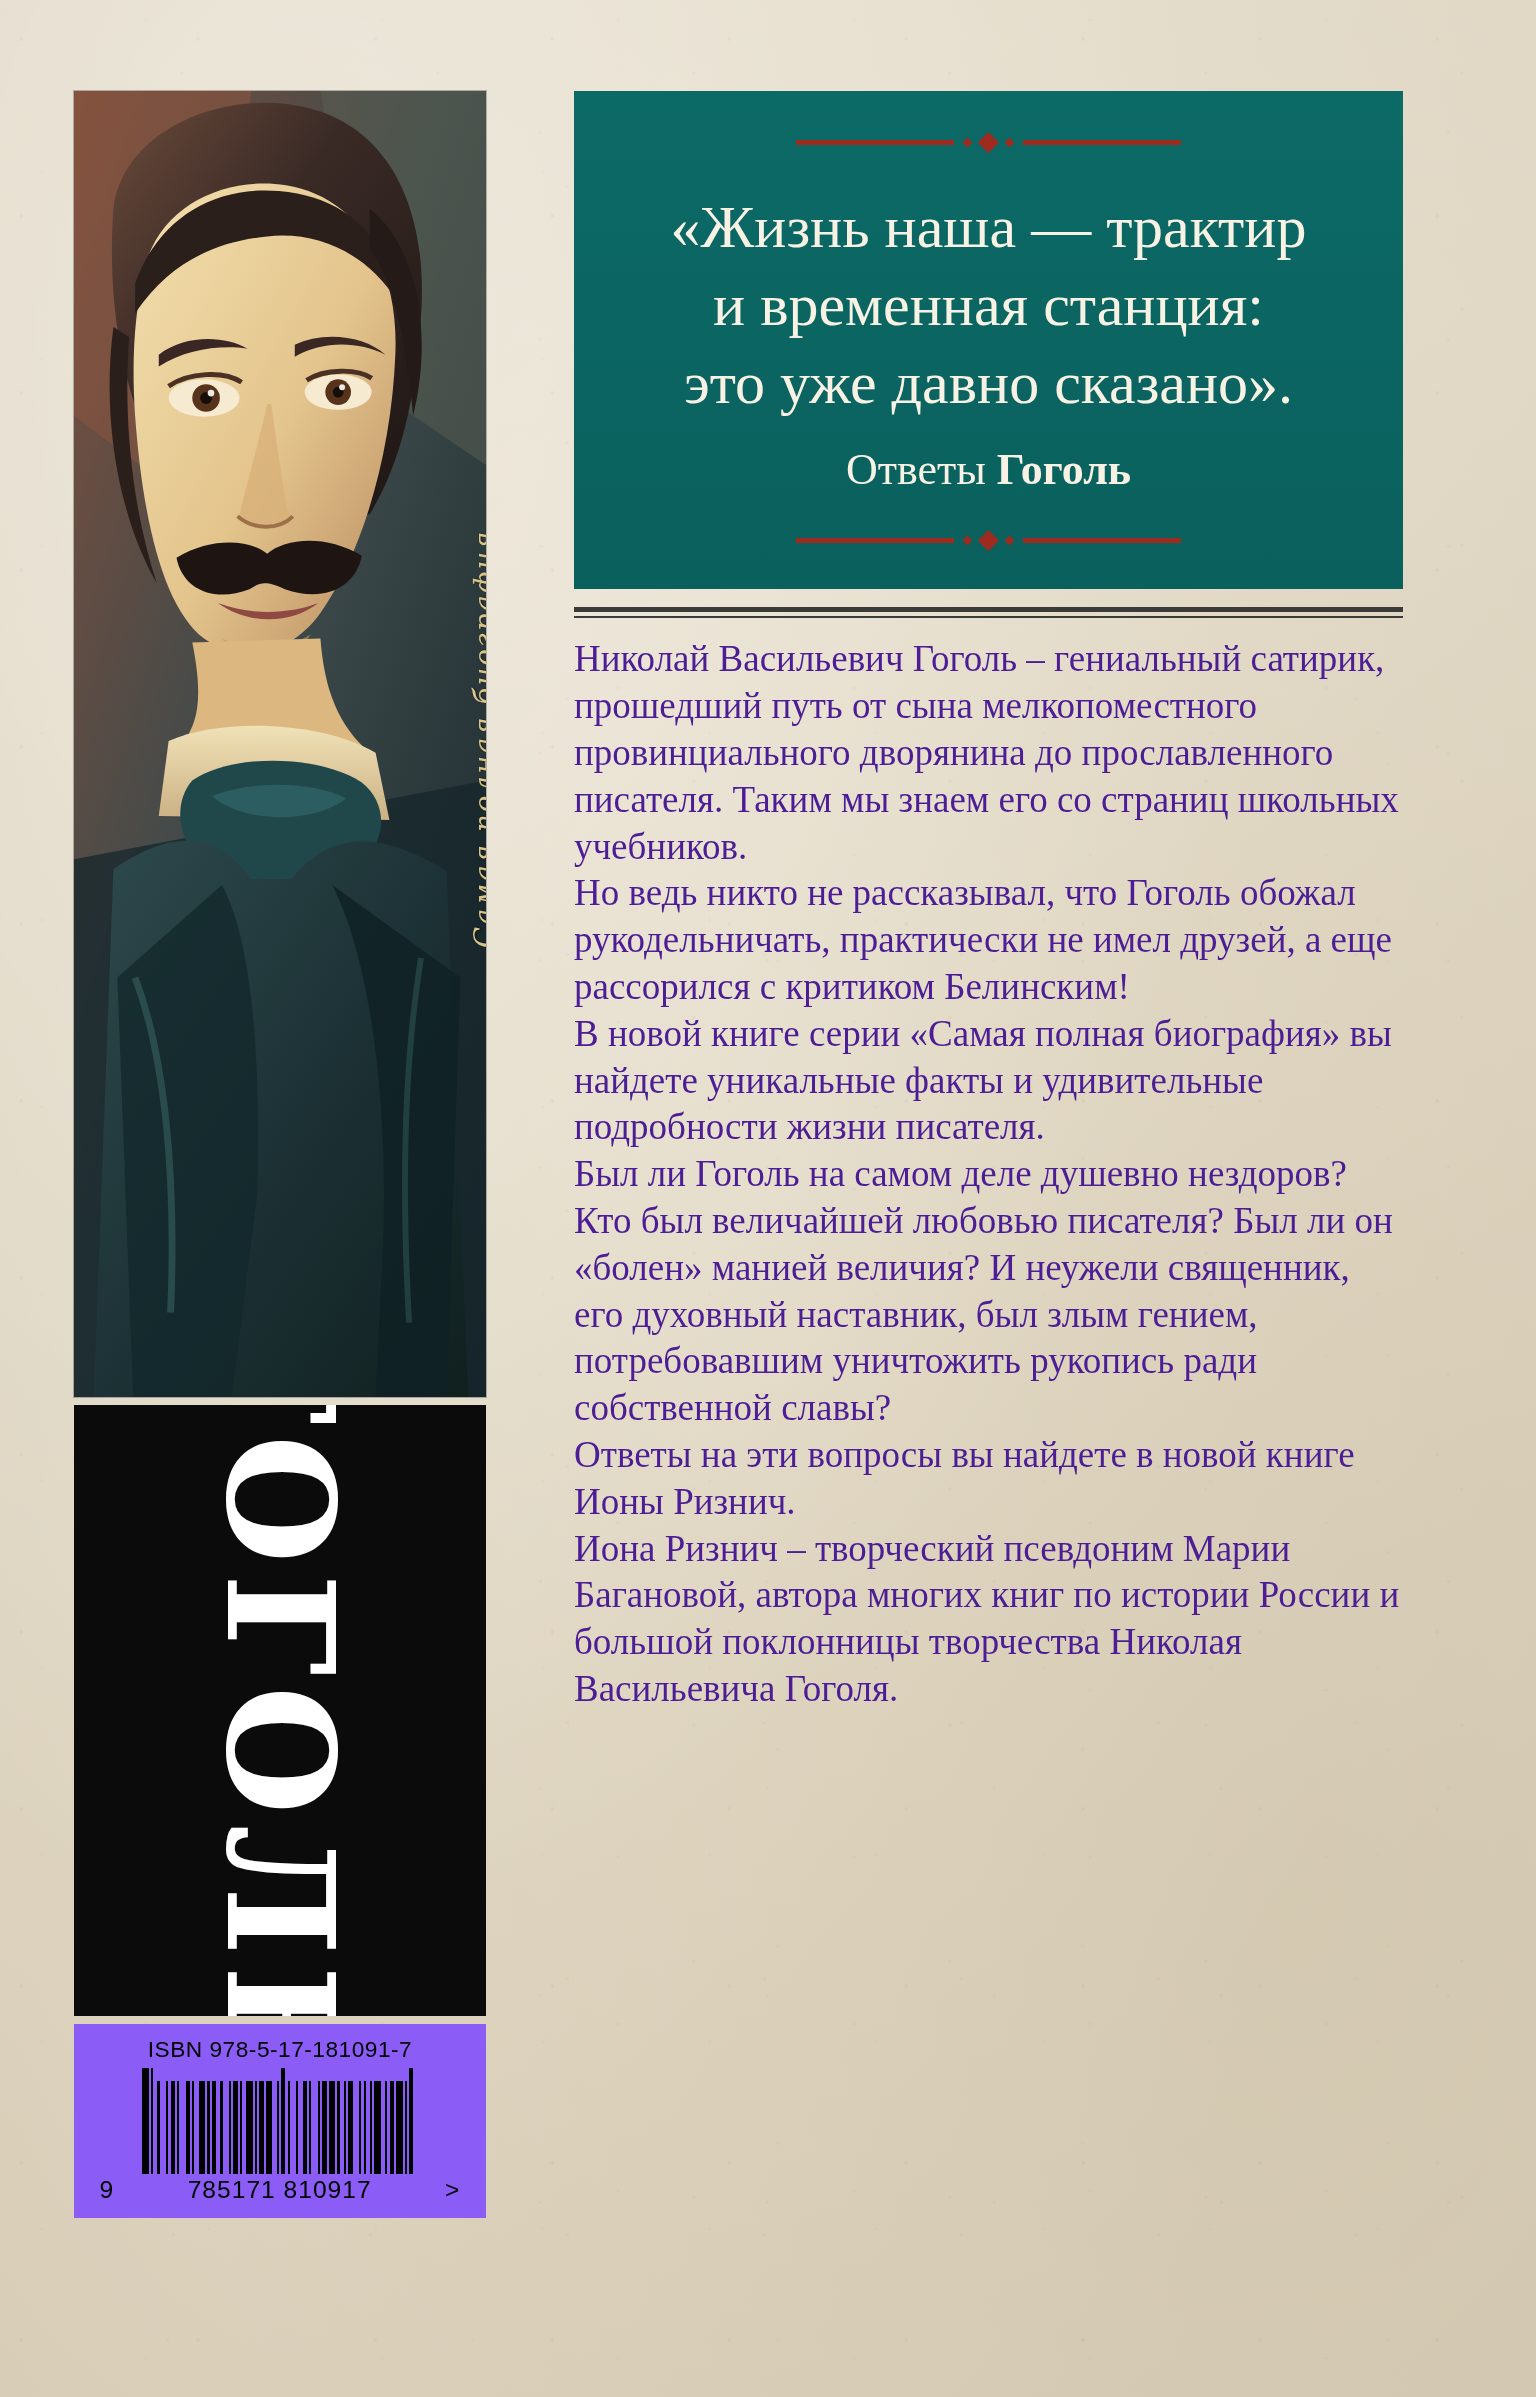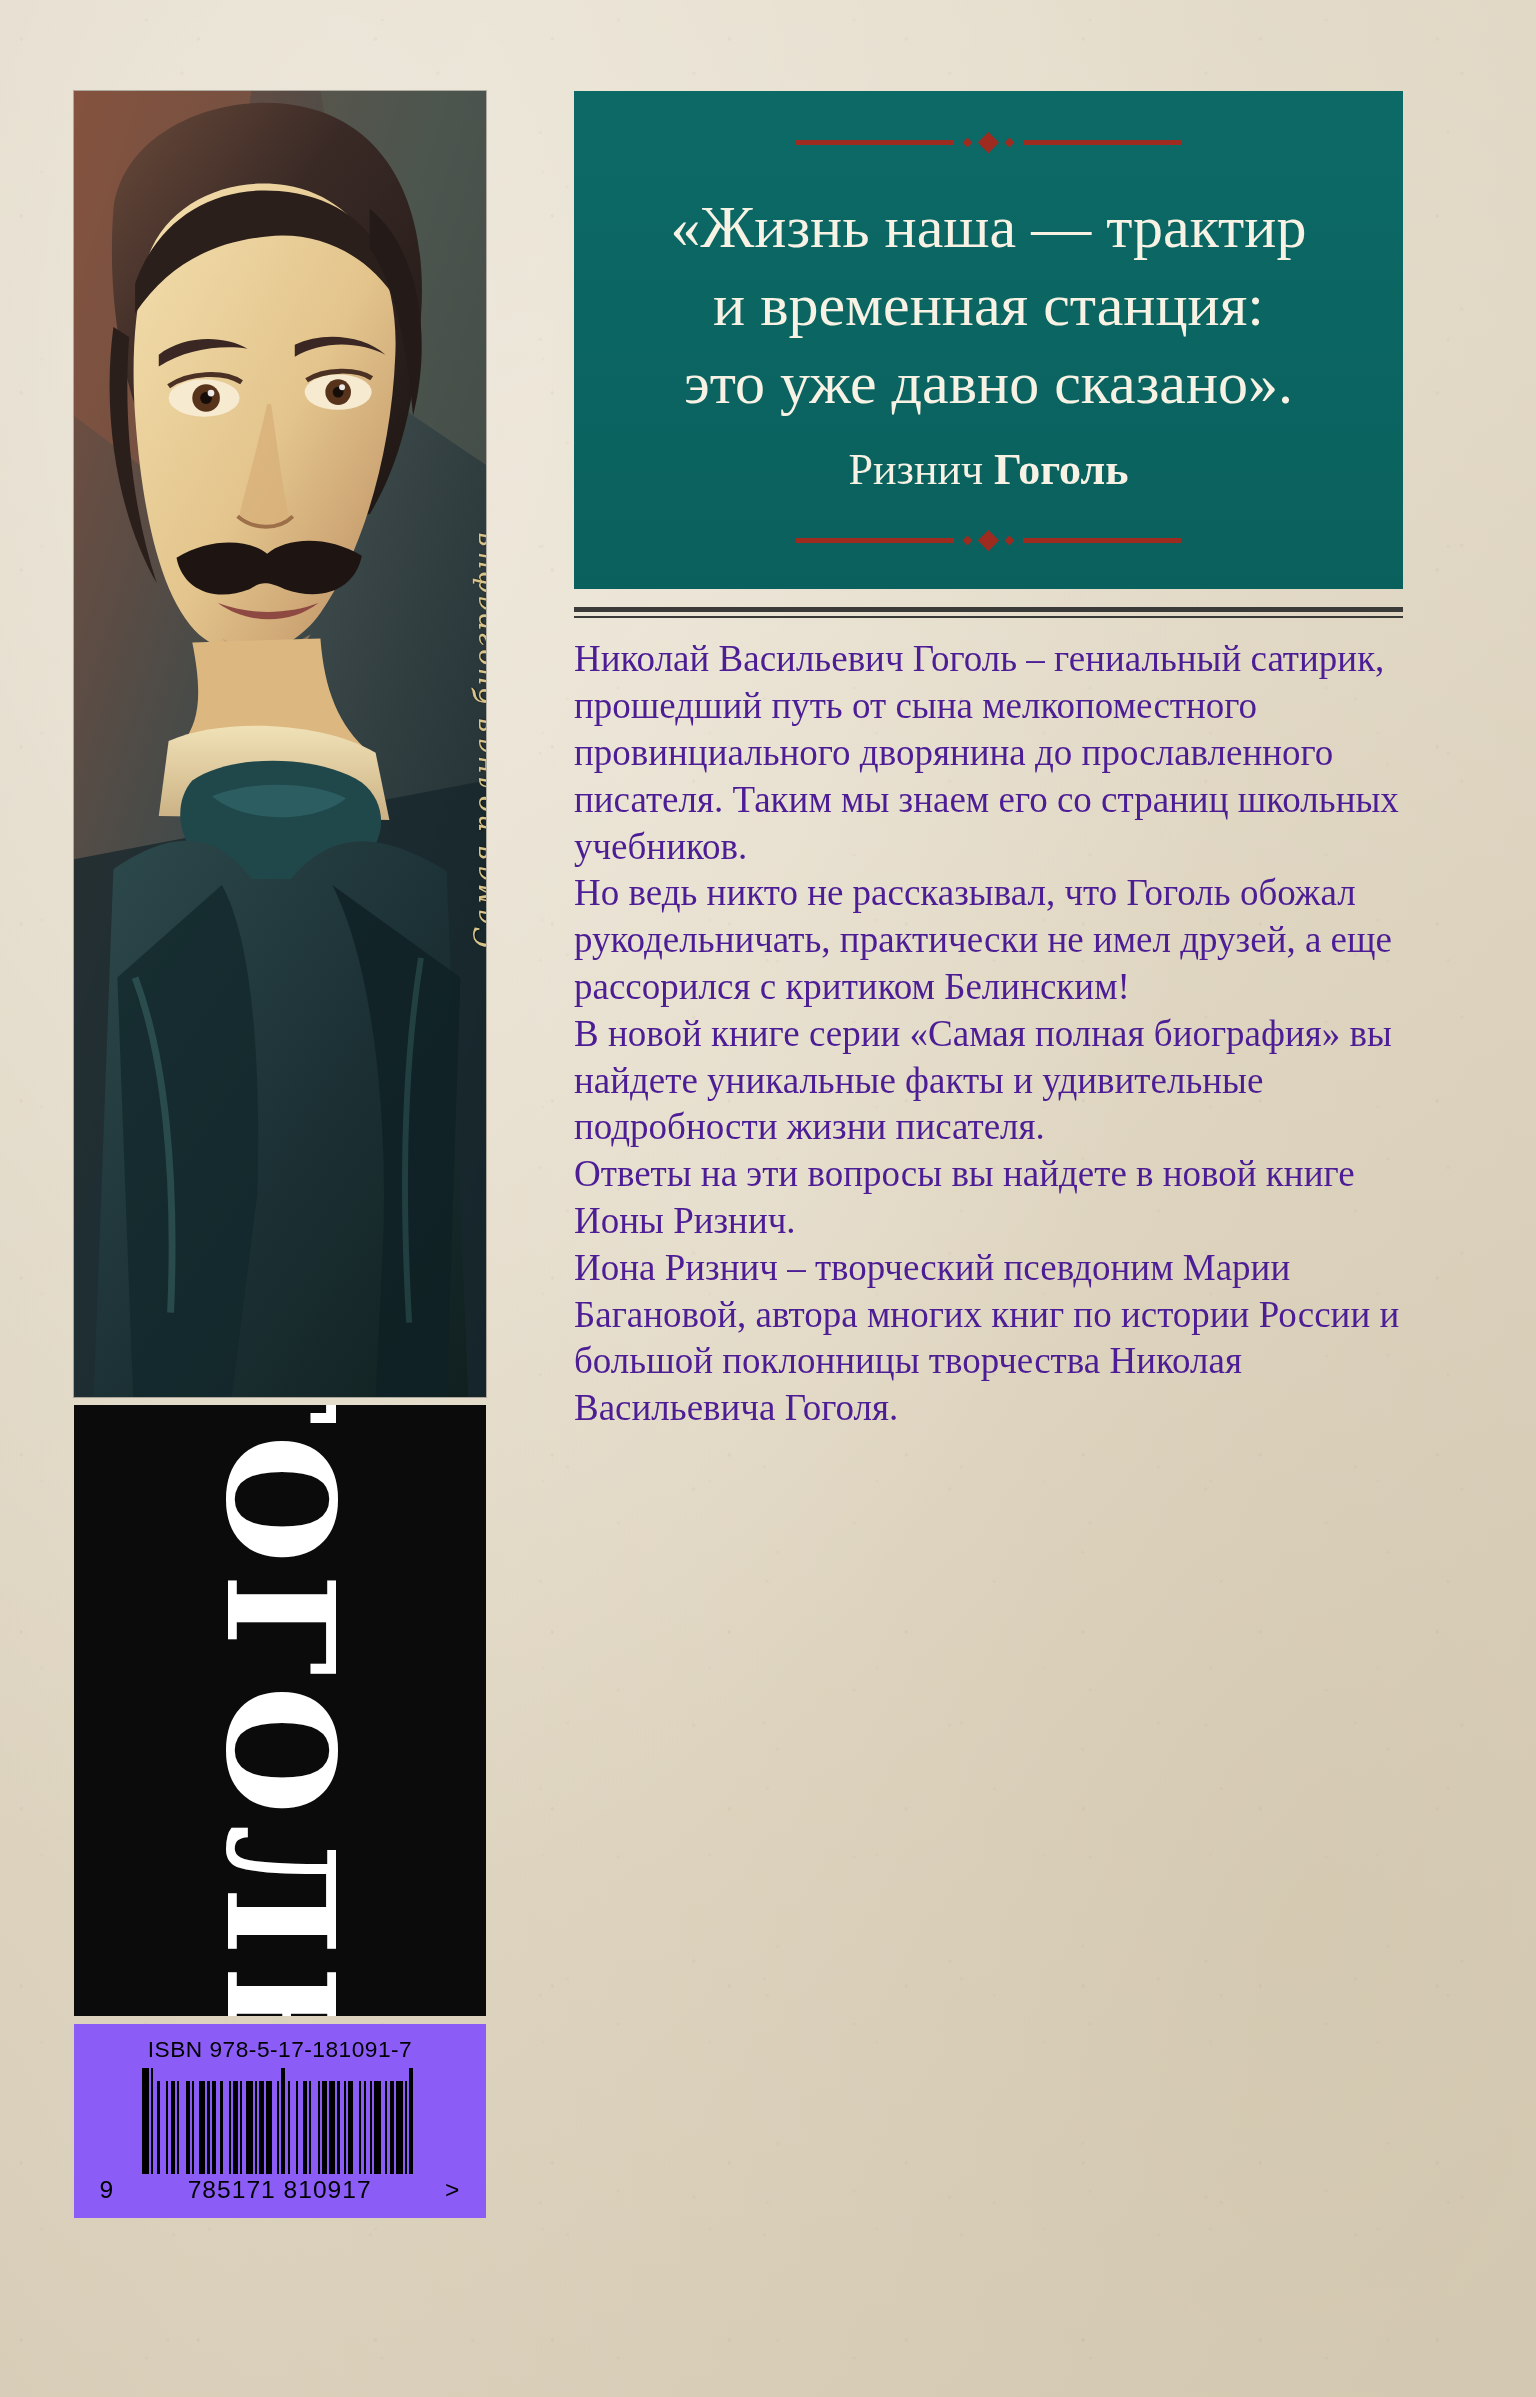--- a/index.html
+++ b/index.html
@@ -420,39 +420,40 @@
         <span class="line"></span>
       </div>
 
       <div class="quote-text">
         <div>«Жизнь наша — трактир</div>
         <div>и временная станция:</div>
         <div>это уже давно сказано».</div>
       </div>
 
       <div class="quote-author">
-        <span>Ризнич </span><b>Гоголь</b>
+        <span>Ответы </span><b>Гоголь</b>
       </div>
 
       <div class="orn">
         <span class="line"></span>
         <span class="dot"></span>
         <span class="dia"></span>
         <span class="dot"></span>
         <span class="line"></span>
       </div>
     </div>
 
     <div class="rule-double">
       <div class="r1"></div>
       <div class="r2"></div>
     </div>
 
     <div class="blurb">
       <p>Николай Васильевич Гоголь – гениальный сатирик, прошедший путь от сына мелкопоместного провинциального дворянина до прославленного писателя. Таким мы знаем его со страниц школьных учебников.</p>
       <p>Но ведь никто не рассказывал, что Гоголь обожал рукодельничать, практически не имел друзей, а еще рассорился с критиком Белинским!</p>
       <p>В новой книге серии «Самая полная биография» вы найдете уникальные факты и удивительные подробности жизни писателя.</p>
+      <p>Был ли Гоголь на самом деле душевно нездоров? Кто был величайшей любовью писателя? Был ли он «болен» манией величия? И неужели священник, его духовный наставник, был злым гением, потребовавшим уничтожить рукопись ради собственной славы?</p>
       <p>Ответы на эти вопросы вы найдете в новой книге Ионы Ризнич.</p>
       <p>Иона Ризнич – творческий псевдоним Марии Багановой, автора многих книг по истории России и большой поклонницы творчества Николая Васильевича Гоголя.</p>
     </div>
   </div>
 </div>
 
 
 </body></html>

